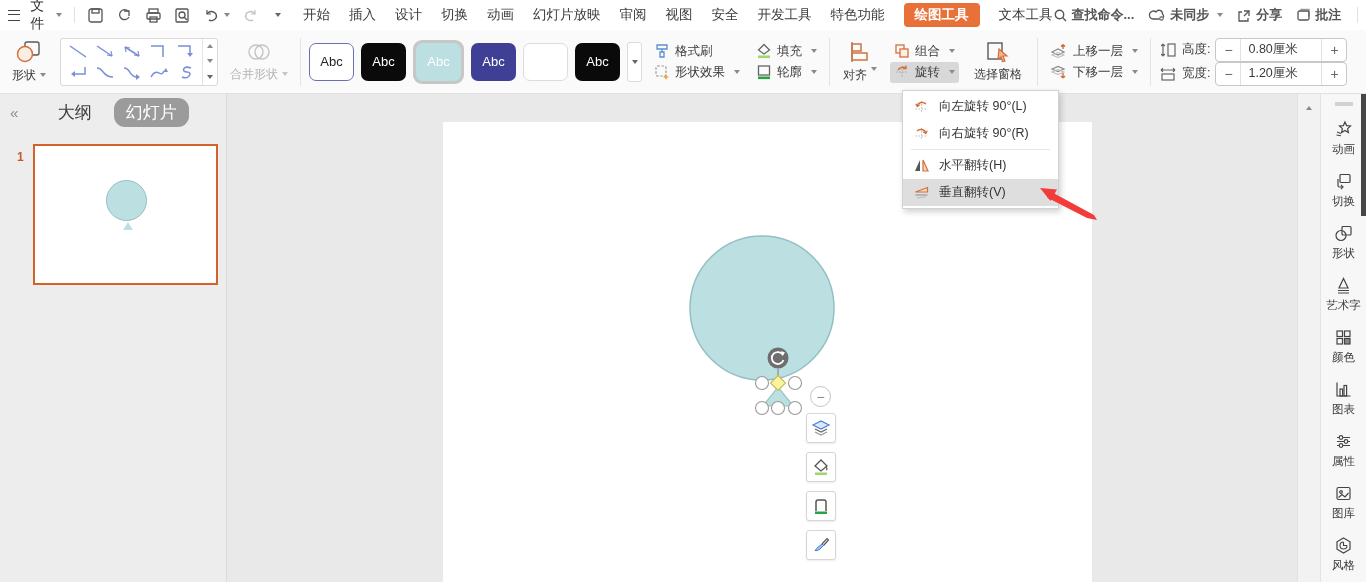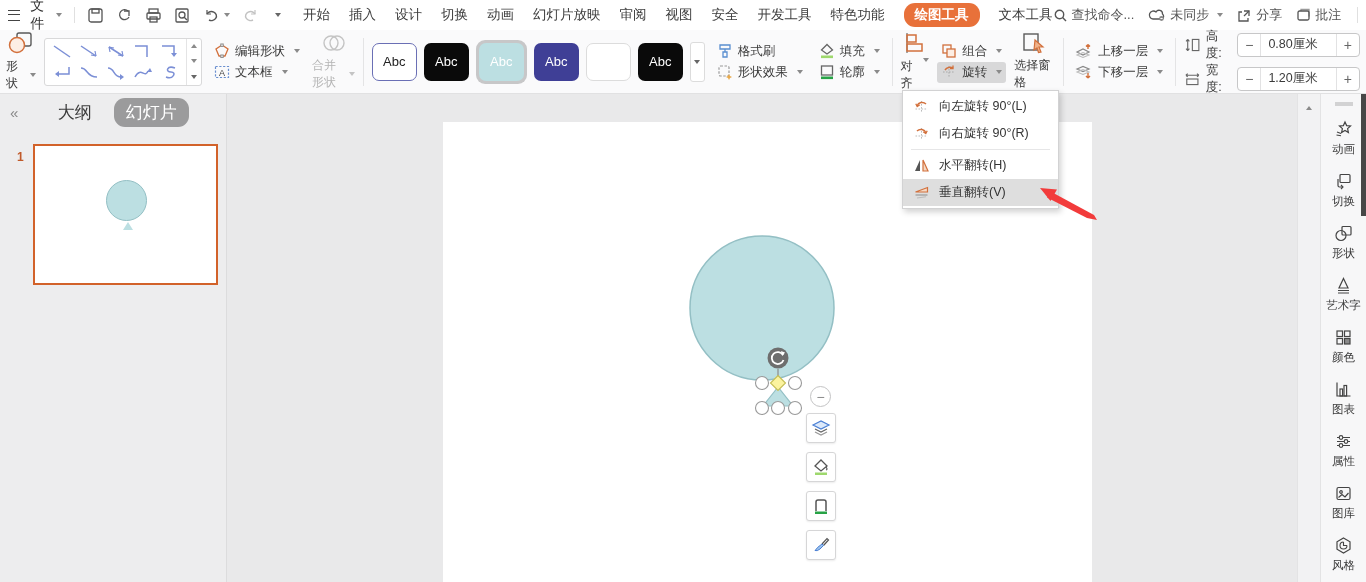--- a/index.html
+++ b/index.html
@@ -11,22 +11,22 @@
 
   
   .titlebar { height:30px; display:flex; align-items:center; background:#fff; padding:0 8px; }
   .tb-left { display:flex; align-items:center; gap:10px; }
   .file-btn { display:flex; align-items:center; gap:4px; font-size:14px; color:#333; cursor:pointer; }
   .tb-div { width:1px; height:16px; background:#e0e0e0; margin:0 2px; }
   .qat { display:flex; align-items:center; gap:12px; }
   .qat .ic { cursor:pointer; }
   .tabs { display:flex; align-items:center; gap:19px; margin-left:22px; font-size:13.5px; color:#3c3c3c; }
   .tab { cursor:pointer; white-space:nowrap; }
-  .tab.active { background:var(--accent,#e8713a); color:#fff; padding:3px 11px; border-radius:11px; font-weight:bold; }
-  .tb-right { margin-left:auto; display:flex; align-items:center; gap:14px; color:#555; font-size:13px; }
+  .tab.active { background:var(--accent,#e8713a); color:#fff; padding:3px 11px; border-radius:4px; font-weight:bold; }
+  .tb-right { margin-left:auto; display:flex; align-items:center; gap:14px; color:#555; font-size:13px;font-weight:bold; }
   .tb-item { display:flex; align-items:center; gap:4px; cursor:pointer; white-space:nowrap; }
   .hamburger { width:16px; height:11px; border-top:1.5px solid #444; border-bottom:1.5px solid #444; position:relative; }
   .hamburger::after { content:""; position:absolute; left:0; right:0; top:3.5px; border-top:1.5px solid #444; }
 
   
   .ribbon { height:64px; background:#fafafb; border-bottom:1px solid #e1e1e2; display:flex; align-items:center; padding:0 6px; gap:8px; }
   .vdiv { width:1px; height:48px; background:#e4e4e5; }
   .bigbtn { display:flex; flex-direction:column; align-items:center; justify-content:center; gap:3px; width:46px; cursor:pointer; font-size:12px; }
   .stack2 { display:flex; flex-direction:column; justify-content:space-between; }
   .sbtn { display:flex; align-items:center; gap:5px; font-size:12.5px; cursor:pointer; padding:2px 4px; border-radius:3px; white-space:nowrap; }
@@ -260,39 +260,20 @@
         </span>
       <span>
           <i class="tri-dn"></i>
         </span>
       <span>
           <i class="tri-dn" style="border-top-color:#666"></i>
         </span>
     </div>
   </div>
 
-  <div class="stack2">
-    <div class="sbtn">
-      <svg width="16" height="16" viewBox="0 0 16 16" fill="none">
-          <path d="M8 2 L14 6 L11 13 L5 13 L2 6 Z" stroke="#d2703c" stroke-width="1.3"></path>
-          <rect x="6.8" y="1" width="2.4" height="2.4" fill="#fff" stroke="#888" stroke-width="1"></rect>
-          <rect x="6.8" y="12" width="2.4" height="2.4" fill="#fff" stroke="#888" stroke-width="1"></rect>
-        </svg>
-      <span>编辑形状</span>
-        <span class="caret"></span>
-    </div>
-    <div class="sbtn">
-      <svg width="16" height="16" viewBox="0 0 16 16" fill="none">
-          <rect x="1.5" y="2.5" width="13" height="11" stroke="#6a8fd0" stroke-width="1.2" stroke-dasharray="2.2 1.6"></rect>
-          <text x="8" y="11.5" font-size="9" fill="#444" text-anchor="middle" font-family="Liberation Sans,sans-serif">A</text>
-        </svg>
-      <span>文本框</span>
-        <span class="caret"></span>
-    </div>
-  </div>
 
   <div class="bigbtn" style="width:66px;color:#b4b4b4;">
     <svg width="26" height="22" viewBox="0 0 26 22" fill="none" stroke="#c4c4c4" stroke-width="1.4">
         <circle cx="10" cy="11" r="7"></circle>
         <circle cx="16" cy="11" r="7"></circle>
       </svg>
     <span style="display:flex;align-items:center">
         <span>合并形状</span>
         <span class="caret" style="border-top-color:#c4c4c4"></span>
       </span>

